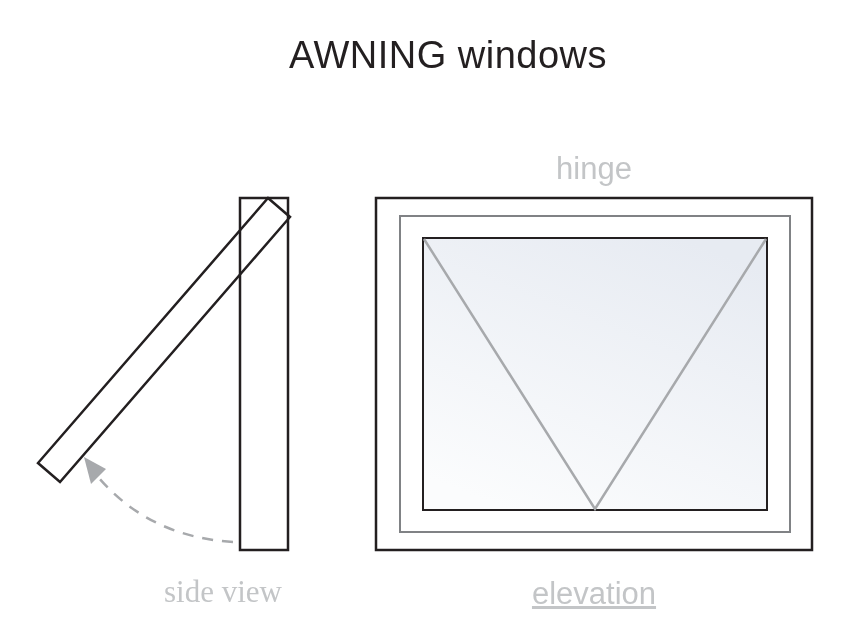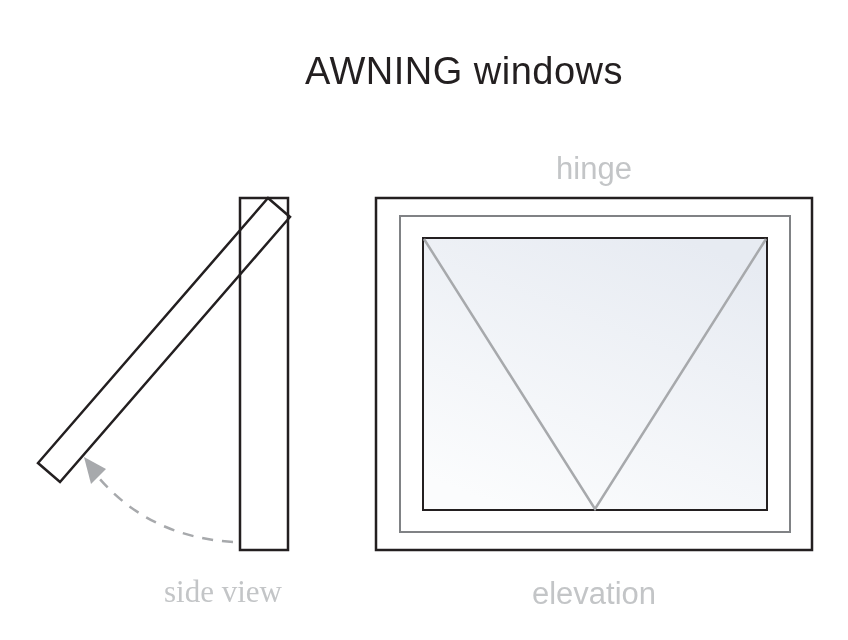--- a/index.html
+++ b/index.html
@@ -13,38 +13,38 @@
     height: 640px;
     background: #ffffff;
     overflow: hidden;
     font-family: "Liberation Sans", "DejaVu Sans", sans-serif;
   }
   .title {
     position: absolute;
     top: 34px;
     left: 448px;
     transform: translateX(-50%);
-    margin: 16px;
+    margin: 0;
     font-size: 38px;
     font-weight: 400;
     letter-spacing: 0.5px;
     white-space: nowrap;
     color: var(--ink);
   }
   .label {
     position: absolute;
     transform: translateX(-50%);
     font-size: 31px;
     font-weight: 400;
     white-space: nowrap;
     color: var(--label-gray);
   }
   .label-hinge     { left: 594px; top: 151px; }
   .label-side-view { left: 223px; top: 574px; font-family: Liberation Serif, serif; }
-  .label-elevation { left: 594px; top: 576px; }
+  .label-elevation { left: 594px; top: 576px; text-decoration: underline; }
   svg.diagram {
     position: absolute;
     left: 0;
     top: 0;
   }
 </style>
 </head>
 <body>
 
 <div class="canvas">

